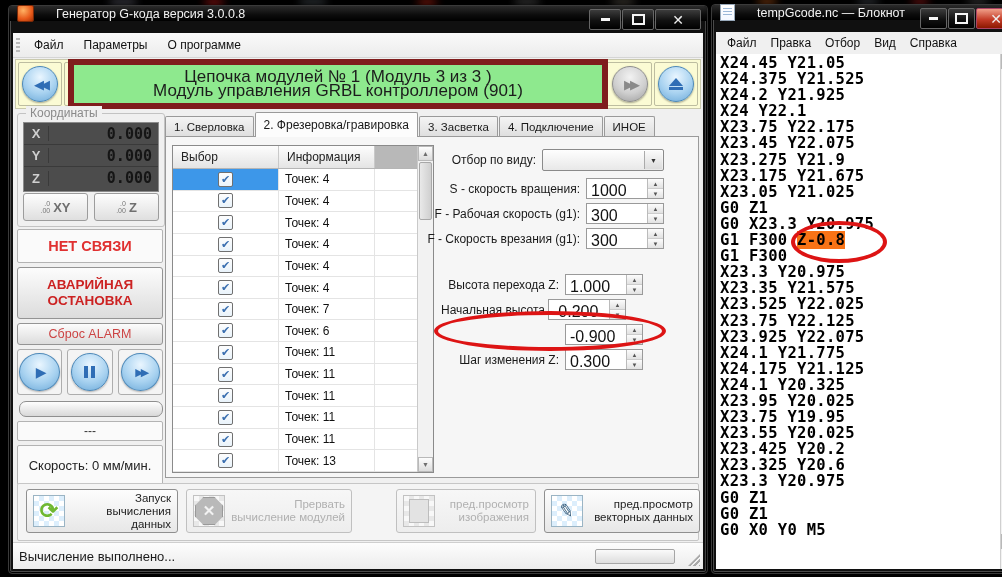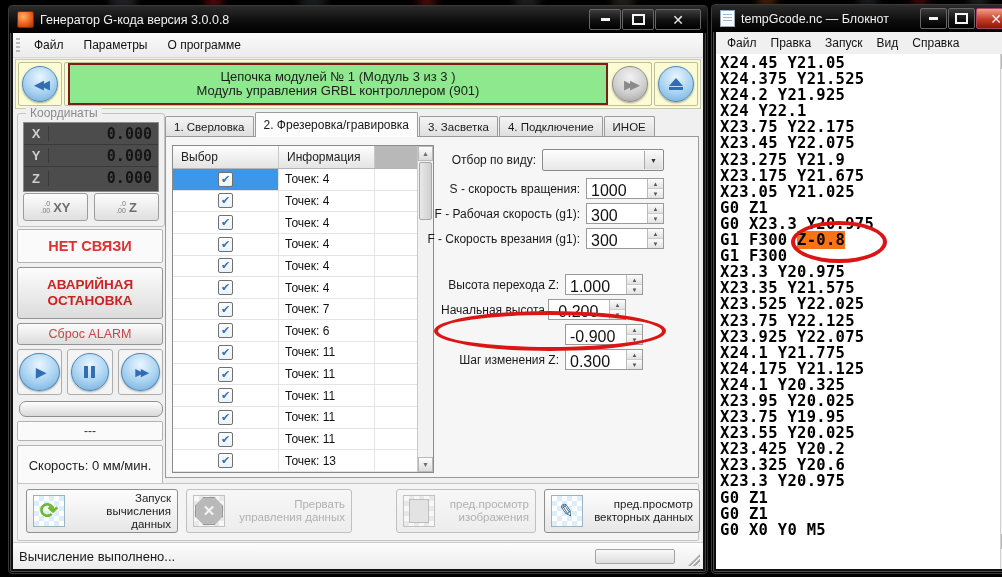--- a/index.html
+++ b/index.html
@@ -2,42 +2,42 @@
 <html><head>
 <meta charset="utf-8">
 <style>
   html,body{margin:0;padding:0;background:#000;width:1002px;height:577px;overflow:hidden;
     font-family:"Liberation Sans",sans-serif;-webkit-font-smoothing:antialiased;}
   
   .blob{position:absolute;filter:blur(5px);border-radius:3px;opacity:.8;}
   
   .win{position:absolute;background:#101010;border:1px solid #3a3a3a;border-radius:4px;
     box-shadow:inset 0 0 0 1px #000, inset 0 0 0 2px #4a4a4a, 0 0 8px #000;}
-  .titlebar{position:absolute;left:0;top:0;right:0;height:27px;display:flex;align-items:center;
-    background:linear-gradient(#2b2b2b,#0c0c0c 60%,#000);color:#f2f2f2;font-size:12.5px;border-radius:3px 3px 0 0;}
+  .titlebar{position:absolute;left:0;top:0;right:0;height:15px;display:flex;align-items:center;
+    background:linear-gradient(#2b2b2b,#0c0c0c 60%,#000);color:#f2f2f2;font-size:12.5px;border-radius:3px 3px 0 0;gap:16px;}
   .title-ico{width:16px;height:16px;margin:0 6px 0 8px;flex:0 0 auto;}
   .winbtns{position:absolute;right:6px;top:3px;display:flex;gap:1px;}
   .wbtn{width:30px;height:19px;background:linear-gradient(#3c3c3c,#111 55%,#000);border:1px solid #666;
     border-radius:2px;color:#eee;font-size:11px;display:flex;align-items:center;justify-content:center;line-height:1;}
   .wbtn.close{width:44px;}
   .wbtn.red{background:linear-gradient(#f0a08a,#c43c28 55%,#8c1800);border-color:#a46;}
   .minbar{width:9px;height:3px;background:#f5f5f5;}
   .maxbox{width:9px;height:7px;border:2px solid #f5f5f5;}
   .client{position:absolute;left:4px;right:4px;top:27px;bottom:4px;background:#f0f0f0;overflow:hidden;}
   
   .menubar{position:absolute;left:0;right:0;top:0;height:24px;display:flex;align-items:center;
     background:linear-gradient(#fafafa,#ececec);border-bottom:1px solid #d5d5d5;font-size:12px;color:#111;}
   .grip{width:4px;height:14px;margin:0 4px 0 3px;background:repeating-linear-gradient(#bbb 0 2px,transparent 2px 4px);}
   .menu-item{padding:3px 10px;}
   
   .banner{position:absolute;left:2px;right:2px;top:26px;height:50px;background:#fbfbd4;border:1px solid #c9c9ad;
     display:flex;align-items:stretch;padding:2px;box-sizing:border-box;}
   .bpanel{background:#fbfbd4;border:1px solid #bdbda0;border-radius:2px;display:flex;align-items:center;padding:3px;box-sizing:border-box;}
-  .greenbox{flex:1;background:#8ee98e;border:2px solid #7f1d1d;height:38px;display:flex;flex-direction:column;
-    justify-content:center;text-align:center;font-size:13px;color:#1c1c1c;line-height:14px;}
+  .greenbox{flex:1;background:#8ee98e;border:6px solid #7f1d1d;height:38px;display:flex;flex-direction:column;
+    justify-content:center;text-align:center;font-size:17px;color:#1c1c1c;line-height:14px;}
   .rbtn{width:34px;height:34px;border-radius:50%;flex:0 0 auto;display:flex;align-items:center;justify-content:center;
     background:radial-gradient(circle at 50% 30%,#eaf6ff,#a8d2f0 55%,#6aa8d8);border:1px solid #4c88b8;
     color:#2f6db5;font-size:13px;letter-spacing:-4px;box-shadow:0 1px 2px rgba(0,0,0,.35);}
   .rbtn.gray{background:radial-gradient(circle at 50% 30%,#f2f2f2,#cfcfcf 55%,#9d9d9d);border-color:#8e8e8e;color:#8a8a8a;}
   .eject{display:flex;flex-direction:column;align-items:center;justify-content:center;letter-spacing:0;gap:1px;}
   .eject .tri{width:0;height:0;border-left:7px solid transparent;border-right:7px solid transparent;border-bottom:8px solid #2f6db5;}
   .eject .bar{width:14px;height:3px;background:#2f6db5;}
   
   .groupbox{position:absolute;left:4px;top:80px;width:146px;height:112px;border:1px solid #c3c3c3;border-radius:3px;}
   .gb-label{position:absolute;left:8px;top:-8px;background:#f0f0f0;padding:0 4px;font-size:12px;color:#8a8a8a;}
@@ -446,21 +446,21 @@
           <div class="abtn" style="left: 8px; width: 152px;">
             <div class="ico32">
               <div class="refresh">⟳</div>
             </div>
             <div class="txt">Запуск вычисления данных</div>
           </div>
           <div class="abtn dis" style="left: 168px; width: 166px;">
             <div class="ico32 gray">
               <div class="octo" style="margin: 0px;">✕</div>
             </div>
-            <div class="txt">Прервать управления данных</div>
+            <div class="txt">Прервать вычисление модулей</div>
           </div>
           <div class="abtn dis" style="left: 378px; width: 140px;">
             <div class="ico32 gray">
               <div class="pic"></div>
             </div>
             <div class="txt">пред.просмотр изображения</div>
           </div>
           <div class="abtn" style="left: 526px; width: 156px;">
             <div class="ico32">
               <div class="pen">✎</div>
@@ -490,21 +490,21 @@
     <div class="wbtn" style="width:25px;">
         <span class="maxbox"></span>
       </div>
     <div class="wbtn close red" style="width:38px;font-size:14px;">✕</div>
   </div>
   <div class="client">
     <div class="np-menubar">
       <div id="np-menu" style="display:flex;padding-left:4px;">
           <div class="menu-item" style="padding: 2px 7px;">Файл</div>
           <div class="menu-item" style="padding: 2px 7px; text-align: center;">Правка</div>
-          <div class="menu-item" style="padding: 2px 7px;">Запуск</div>
+          <div class="menu-item" style="padding: 2px 7px;">Отбор</div>
           <div class="menu-item" style="padding: 2px 7px;">Вид</div>
           <div class="menu-item" style="padding: 2px 7px;">Справка</div>
         </div>
     </div>
     <div class="np-text" id="np-text"><div class="gline">X24.45 Y21.05</div><div class="gline">X24.375 Y21.525</div><div class="gline">X24.2 Y21.925</div><div class="gline">X24 Y22.1</div><div class="gline">X23.75 Y22.175</div><div class="gline">X23.45 Y22.075</div><div class="gline">X23.275 Y21.9</div><div class="gline">X23.175 Y21.675</div><div class="gline">X23.05 Y21.025</div><div class="gline">G0 Z1</div><div class="gline">G0 X23.3 Y20.975</div><div class="gline"><span>G1 F300 </span><span class="gsel">Z-0.8</span></div><div class="gline">G1 F300</div><div class="gline">X23.3 Y20.975</div><div class="gline">X23.35 Y21.575</div><div class="gline">X23.525 Y22.025</div><div class="gline">X23.75 Y22.125</div><div class="gline">X23.925 Y22.075</div><div class="gline">X24.1 Y21.775</div><div class="gline">X24.175 Y21.125</div><div class="gline">X24.1 Y20.325</div><div class="gline">X23.95 Y20.025</div><div class="gline">X23.75 Y19.95</div><div class="gline">X23.55 Y20.025</div><div class="gline">X23.425 Y20.2</div><div class="gline">X23.325 Y20.6</div><div class="gline">X23.3 Y20.975</div><div class="gline">G0 Z1</div><div class="gline">G0 Z1</div><div class="gline">G0 X0 Y0 M5</div></div>
     <div class="np-scroll">
       <div class="varrow" style="top:0;">▲</div>
       <div class="vthumb" style="bottom:38px;height:22px;"></div>
       <div class="varrow" style="bottom:20px;">▼</div>
     </div>

